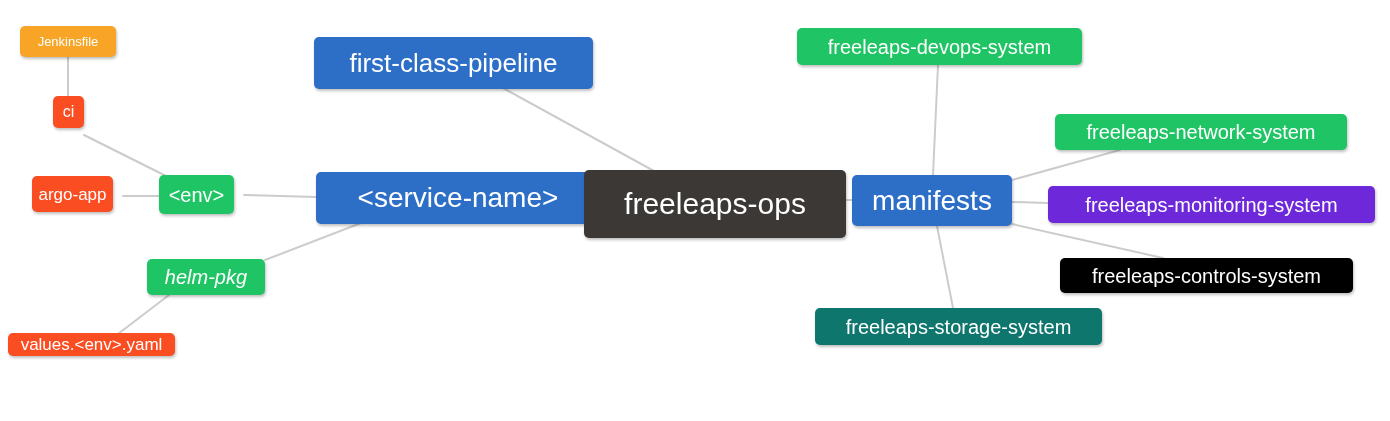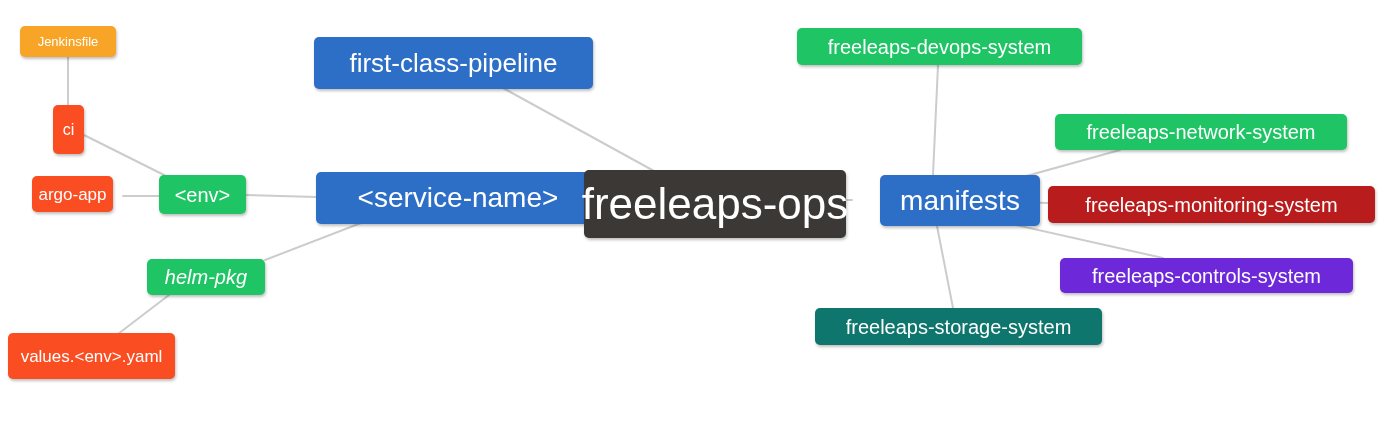--- a/index.html
+++ b/index.html
@@ -59,28 +59,28 @@
       <line x1="118" y1="334" x2="169" y2="295" stroke="#cccccc" stroke-width="2" stroke-linecap="round"></line>
       <line x1="846" y1="200" x2="852" y2="200" stroke="#cccccc" stroke-width="2" stroke-linecap="round"></line>
       <line x1="933" y1="175" x2="938" y2="65" stroke="#cccccc" stroke-width="2" stroke-linecap="round"></line>
       <line x1="1012" y1="180" x2="1120" y2="150" stroke="#cccccc" stroke-width="2" stroke-linecap="round"></line>
       <line x1="1012" y1="202" x2="1048" y2="203" stroke="#cccccc" stroke-width="2" stroke-linecap="round"></line>
       <line x1="1012" y1="224" x2="1163" y2="258" stroke="#cccccc" stroke-width="2" stroke-linecap="round"></line>
       <line x1="937" y1="226" x2="953" y2="308" stroke="#cccccc" stroke-width="2" stroke-linecap="round"></line>
     </svg>
   <div id="nodes-layer">
       <div class="node" style="left: 20px; top: 26px; width: 96px; height: 31px; font-size: 13px; background: rgb(248, 165, 39); color: rgb(255, 255, 255);">Jenkinsfile</div>
-      <div class="node" style="left: 53px; top: 105px; width: 31px; height: 49px; font-size: 16px; background: rgb(250, 77, 33); color: rgb(255, 255, 255);">ci</div>
+      <div class="node" style="left: 53px; top: 96px; width: 31px; height: 32px; font-size: 16px; background: rgb(250, 77, 33); color: rgb(255, 255, 255);">ci</div>
       <div class="node" style="left: 32px; top: 176px; width: 81px; height: 36px; font-size: 17px; background: rgb(250, 77, 33); color: rgb(255, 255, 255);">argo-app</div>
-      <div class="node" style="left: 159px; top: 175px; width: 87px; height: 39px; font-size: 20px; background: rgb(31, 197, 101); color: rgb(255, 255, 255);">&lt;env&gt;</div>
+      <div class="node" style="left: 159px; top: 175px; width: 75px; height: 39px; font-size: 20px; background: rgb(31, 197, 101); color: rgb(255, 255, 255);">&lt;env&gt;</div>
       <div class="node" style="left: 314px; top: 37px; width: 279px; height: 52px; font-size: 26px; background: rgb(45, 111, 199); color: rgb(255, 255, 255);">first-class-pipeline</div>
       <div class="node" style="left: 316px; top: 172px; width: 284px; height: 52px; font-size: 28px; background: rgb(45, 111, 199); color: rgb(255, 255, 255);">&lt;service-name&gt;</div>
-      <div class="node" style="left: 584px; top: 170px; width: 262px; height: 68px; font-size: 44px; background: rgb(59, 56, 54); color: rgb(255, 255, 255);">freeleaps-ops</div>
-      <div class="node" style="left: 852px; top: 175px; width: 160px; height: 51px; font-size: 28px; background: rgb(45, 111, 199); color: rgb(255, 255, 255); margin-left: 28px;">manifests</div>
+      <div class="node" style="left: 584px; top: 170px; width: 262px; height: 68px; font-size: 30px; background: rgb(59, 56, 54); color: rgb(255, 255, 255);">freeleaps-ops</div>
+      <div class="node" style="left: 852px; top: 175px; width: 160px; height: 51px; font-size: 28px; background: rgb(45, 111, 199); color: rgb(255, 255, 255);">manifests</div>
       <div class="node" style="left: 797px; top: 28px; width: 285px; height: 37px; font-size: 20px; background: rgb(31, 197, 101); color: rgb(255, 255, 255);">freeleaps-devops-system</div>
       <div class="node" style="left: 1055px; top: 114px; width: 292px; height: 36px; font-size: 20px; background: rgb(31, 197, 101); color: rgb(255, 255, 255); text-align: right;">freeleaps-network-system</div>
-      <div class="node" style="left: 1048px; top: 186px; width: 327px; height: 37px; font-size: 20px; background: #b91c1c; color: rgb(255, 255, 255);">freeleaps-monitoring-system</div>
-      <div class="node" style="left: 1060px; top: 258px; width: 293px; height: 35px; font-size: 20px; background: #6d28d9; color: rgb(255, 255, 255);">freeleaps-controls-system</div>
+      <div class="node" style="left: 1048px; top: 186px; width: 327px; height: 37px; font-size: 20px; background: #6d28d9; color: rgb(255, 255, 255);">freeleaps-monitoring-system</div>
+      <div class="node" style="left: 1060px; top: 258px; width: 293px; height: 35px; font-size: 20px; background: #000000; color: rgb(255, 255, 255);">freeleaps-controls-system</div>
       <div class="node" style="left: 815px; top: 308px; width: 287px; height: 37px; font-size: 20px; background: #0f766e; color: rgb(255, 255, 255);">freeleaps-storage-system</div>
       <div class="node" style="left: 147px; top: 259px; width: 118px; height: 36px; font-size: 20px; background: rgb(31, 197, 101); color: rgb(255, 255, 255); font-style: italic;">helm-pkg</div>
-      <div class="node" style="left: 8px; top: 333px; width: 167px; height: 46px; font-size: 17px; background: rgb(250, 77, 33); color: rgb(255, 255, 255);">values.&lt;env&gt;.yaml</div>
+      <div class="node" style="left: 8px; top: 333px; width: 167px; height: 23px; font-size: 17px; background: rgb(250, 77, 33); color: rgb(255, 255, 255);">values.&lt;env&gt;.yaml</div>
     </div>
 </div>
 
 </body></html>

